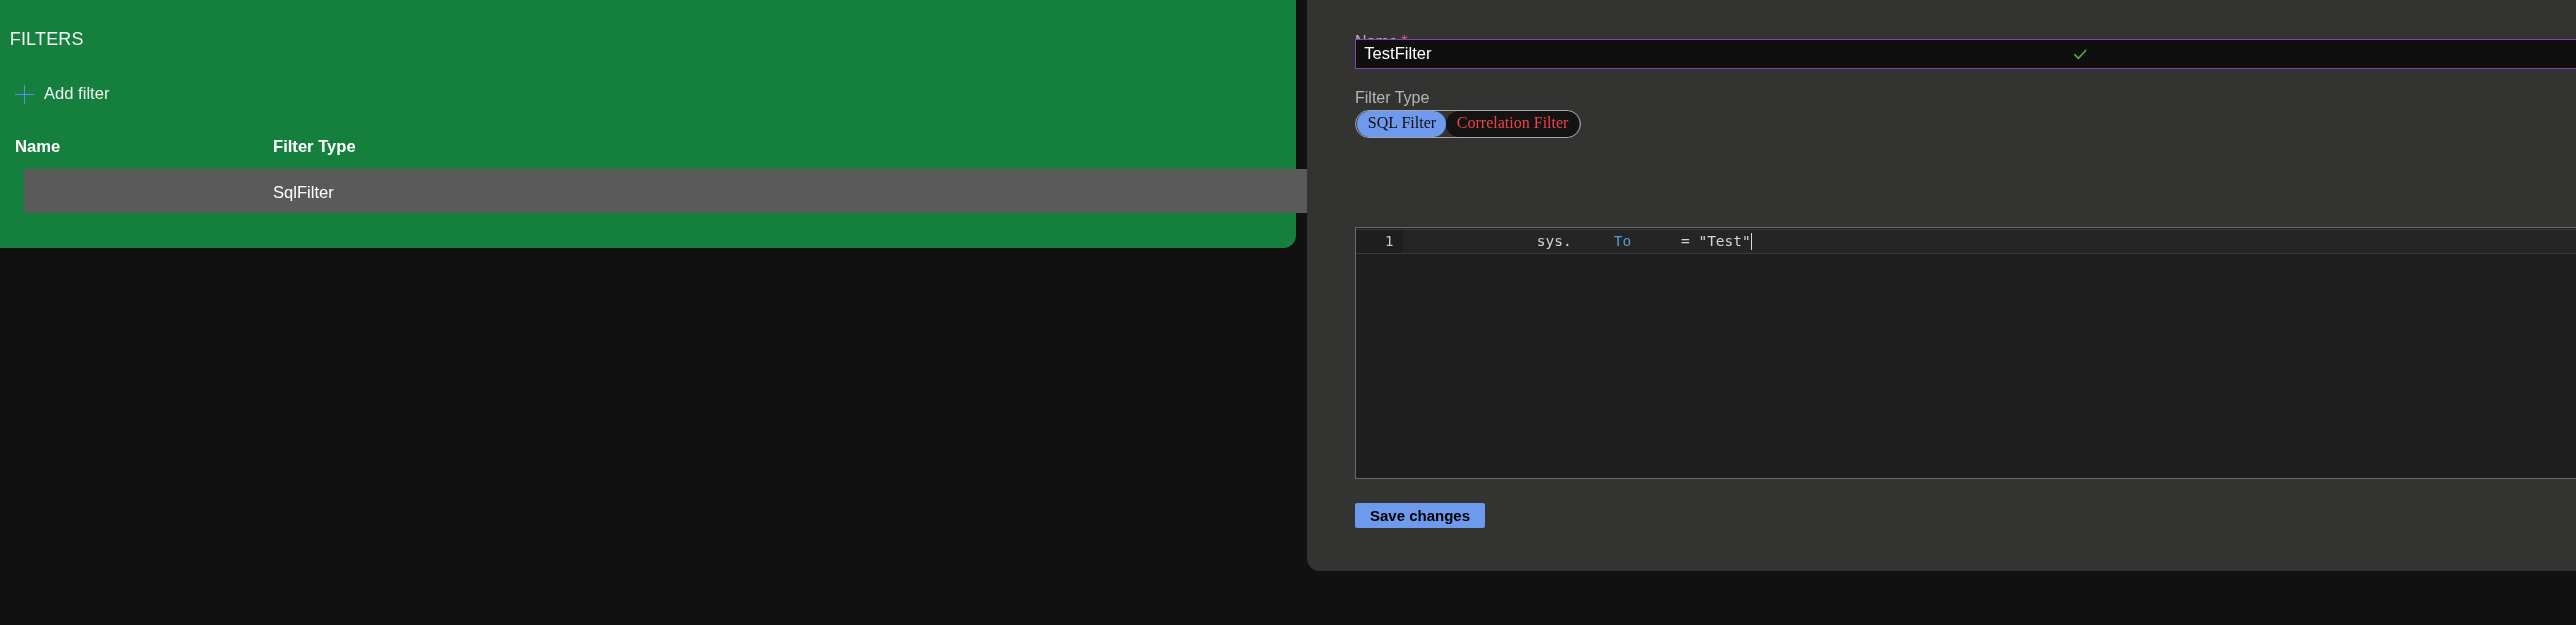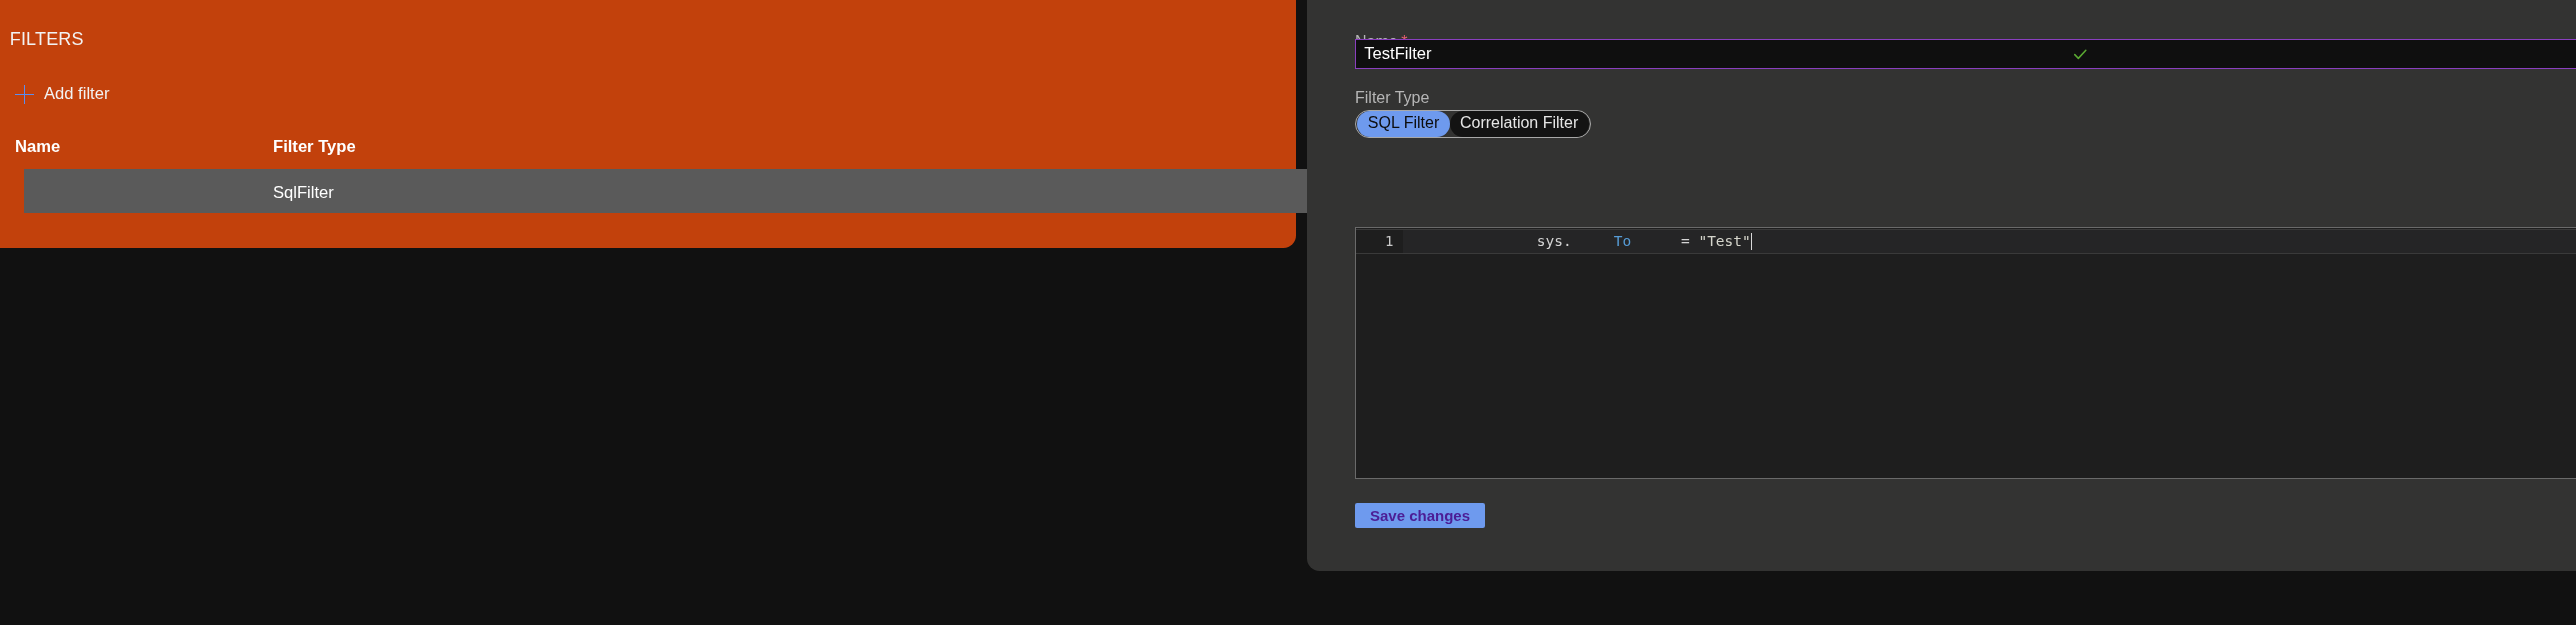--- a/index.html
+++ b/index.html
@@ -22,21 +22,21 @@
     background: #111111;
   }
 
   
   #filters-panel {
     position: absolute;
     left: 0;
     top: 0;
     width: 1296px;
     height: 248px;
-    background: #c2410c;
+    background: #15803d;
     border-bottom-right-radius: 12.4px;
     box-sizing: border-box;
   }
 
   .filters-title {
     position: absolute;
     left: 9.7px;
     top: 30px;
     font-size: 18px;
     color: #f2f2f2;
@@ -206,35 +206,35 @@
     border-radius: 15px;
     display: inline-flex;
     align-items: center;
     padding: 1.4px;
     box-sizing: border-box;
     background: transparent;
   }
   .toggle-btn {
     border: none;
     border-radius: 14px;
-    font-family: Liberation Sans, sans-serif;
+    font-family: Liberation Serif, serif;
     font-size: 16px;
     line-height: 1;
     padding: 4.1px 10.4px 5.5px 10.4px;
     cursor: pointer;
     white-space: nowrap;
     text-align: center;
   }
   .toggle-btn.selected {
     background: #6e9aee;
     color: #0d0d0d;
   }
   .toggle-btn.unselected {
     background: #131313;
-    color: #e5e5e5;
+    color: #ef4444;
   }
 
   
   .desc-line {
     position: absolute;
     left: 48px;
     top: 200px;
     font-size: 16px;
     color: #efefef;
     line-height: 1;
@@ -305,21 +305,21 @@
   }
 
   
   .save-btn {
     position: absolute;
     left: 48px;
     top: 503px;
     min-width: 70px;
     height: 25px;
     background: #6e9aee;
-    color: #4c1d95;
+    color: #000000;
     border: none;
     border-radius: 2.1px;
     font-family: "Liberation Sans", sans-serif;
     font-size: 15px;
     font-weight: bold;
     padding: 0 15px;
     cursor: pointer;
     line-height: 1;
   }
 </style>

